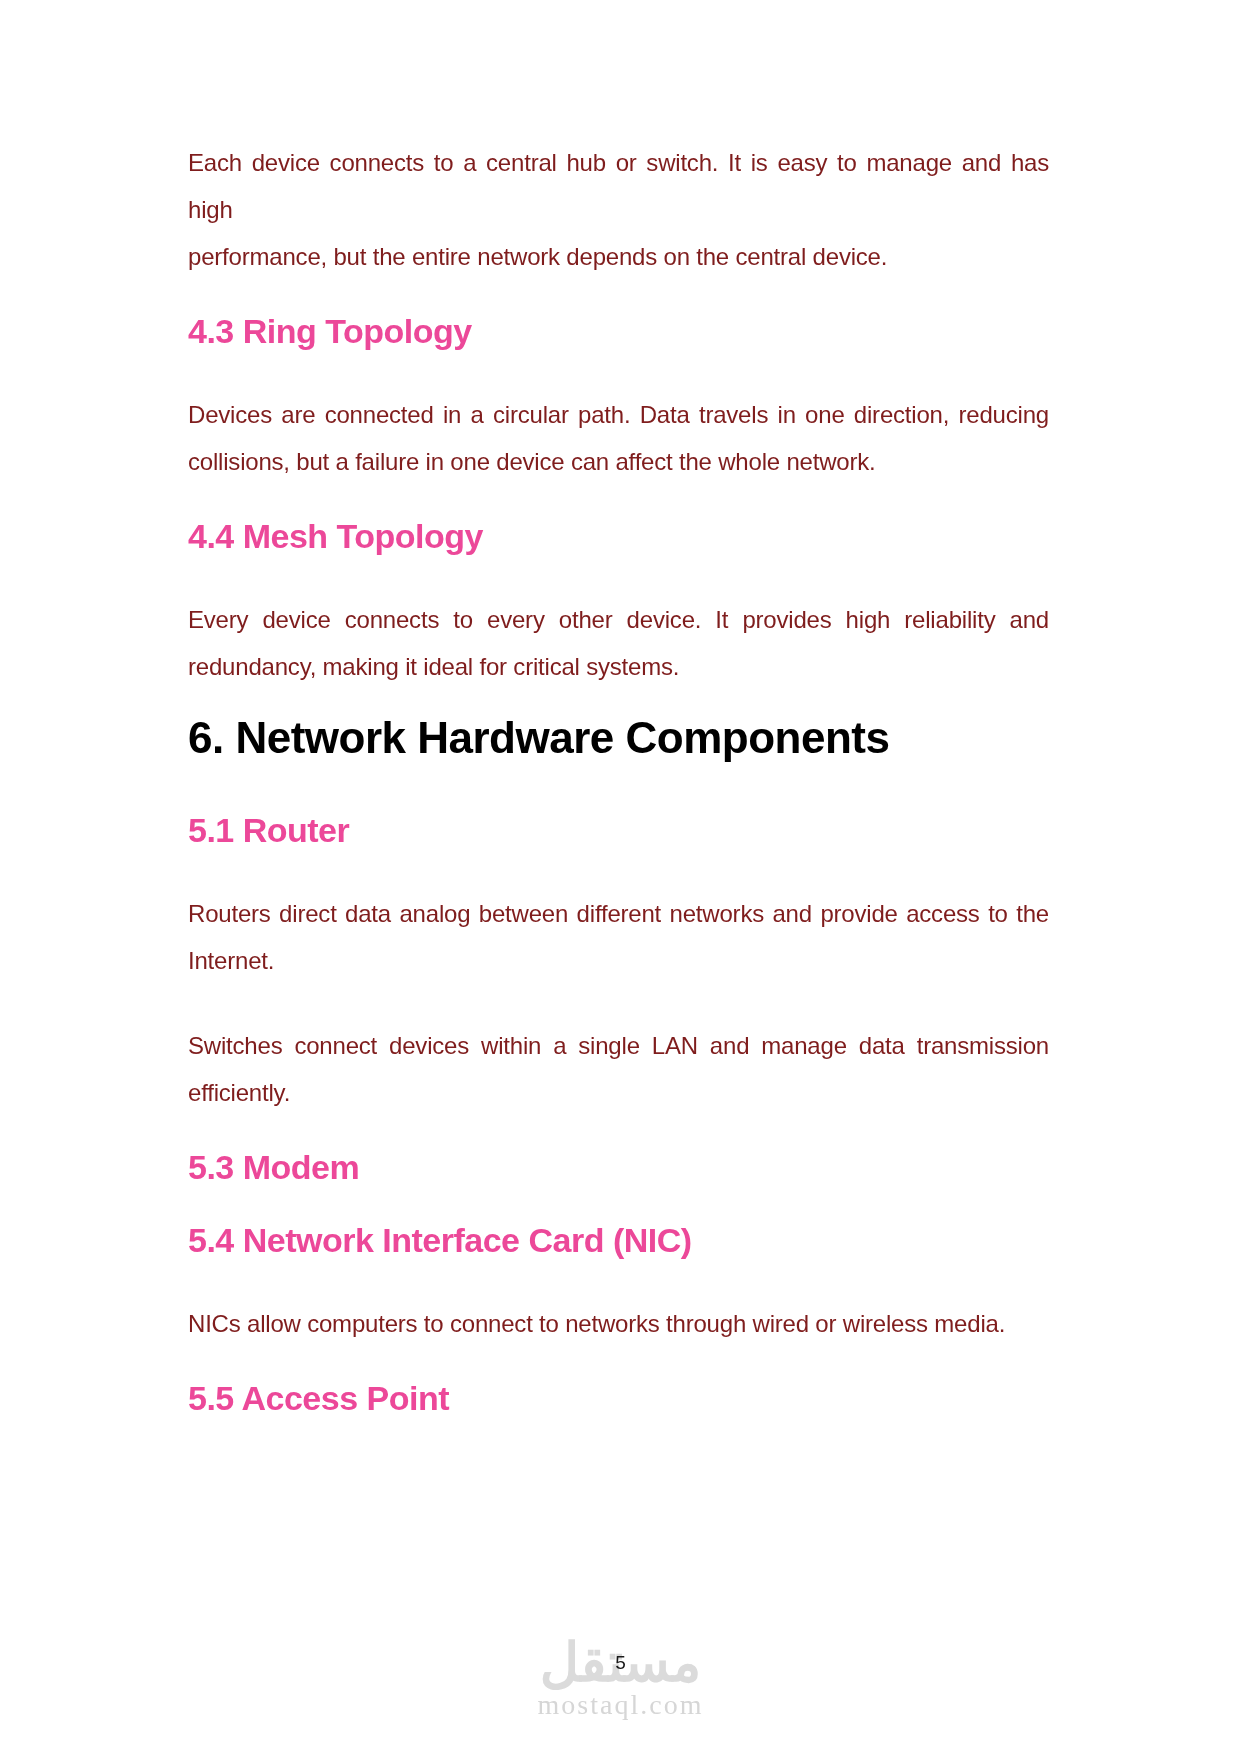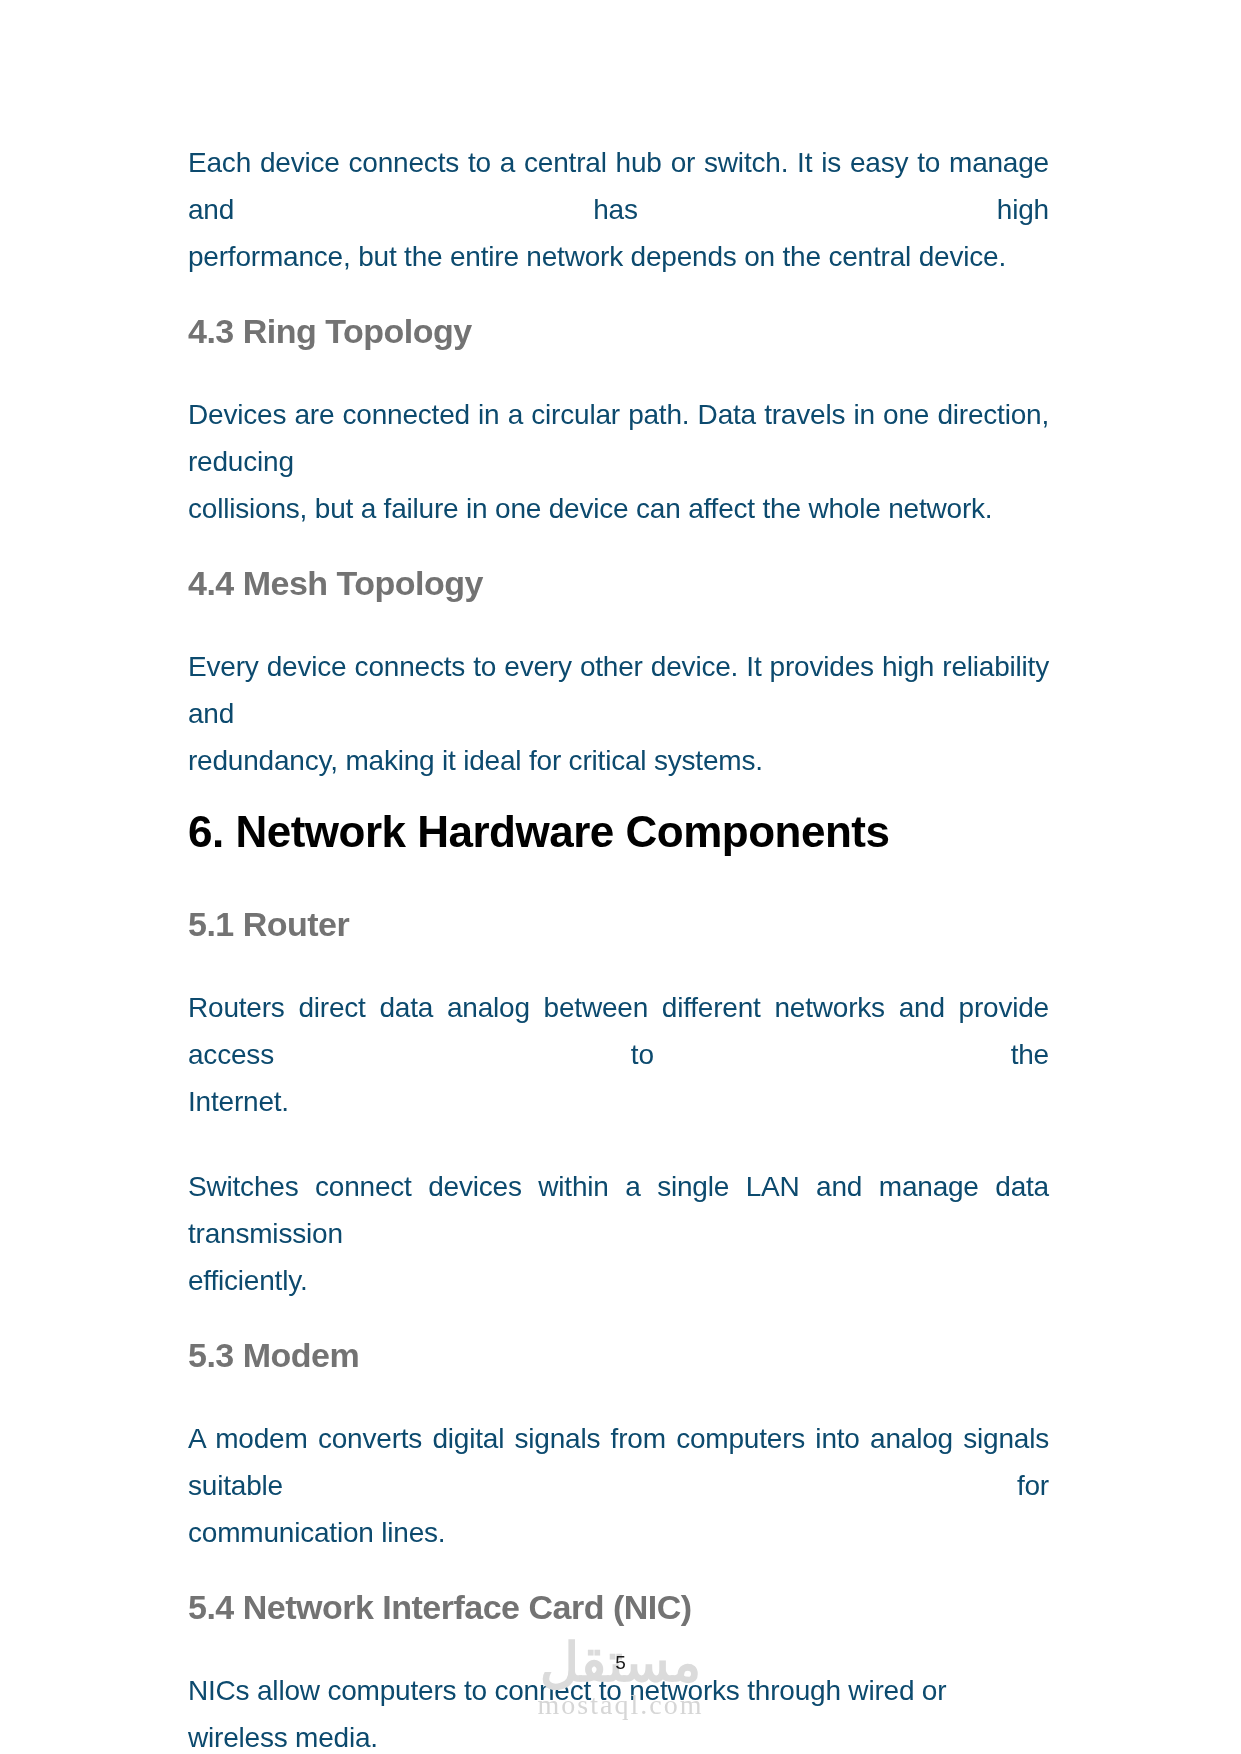--- a/index.html
+++ b/index.html
@@ -15,44 +15,44 @@
     overflow: hidden;
     font-family: "Liberation Sans", sans-serif;
     color: #000000;
   }
   .content {
     padding: 139px 192px 0 188px;
   }
   
   .para {
     margin: 38px 0 0 0;
-    font-size: 28px;
+    font-size: 24px;
     line-height: 47px;
     letter-spacing: -0.2px;
-    color: #0c4a6e;
+    color: #7f1d1d;
   }
   .para.first {
     margin-top: 0;
   }
   .pline {
     text-align: justify;
     text-align-last: justify;
   }
   .pline.last {
     text-align: left;
     text-align-last: left;
   }
   
   .h2 {
     margin: 29px 0 0 0;
     font-size: 34px;
     line-height: 44px;
     font-weight: bold;
     letter-spacing: -0.5px;
-    color: #737373;
+    color: #ec4899;
   }
   .h2.after-h1 {
     margin-top: 42px;
   }
   
   .h1 {
     margin: 20px 0 0 0;
     font-size: 44px;
     line-height: 56px;
     font-weight: bold;
@@ -128,24 +128,20 @@
     </div>
 
 
     <div class="para">
       <div class="pline">Switches connect devices within a single LAN and manage data transmission</div>
       <div class="pline last">efficiently.</div>
     </div>
 
     <div class="h2">5.3 Modem</div>
 
-    <div class="para">
-      <div class="pline">A modem converts digital signals from computers into analog signals suitable for</div>
-      <div class="pline last">communication lines.</div>
-    </div>
 
     <div class="h2">5.4 Network Interface Card (NIC)</div>
 
     <div class="para">
       <div class="pline last">NICs allow computers to connect to networks through wired or wireless media.</div>
     </div>
 
     <div class="h2">5.5 Access Point</div>
 
   </div>

